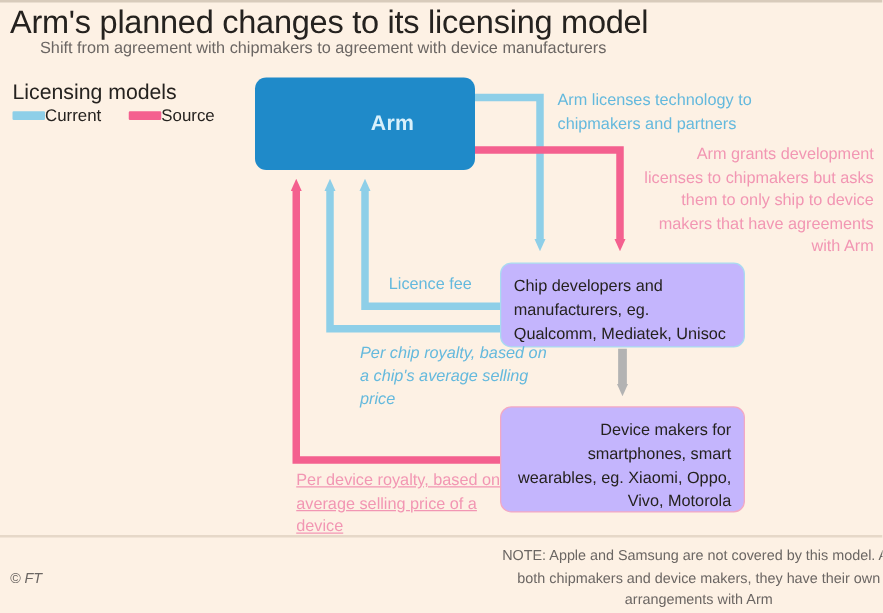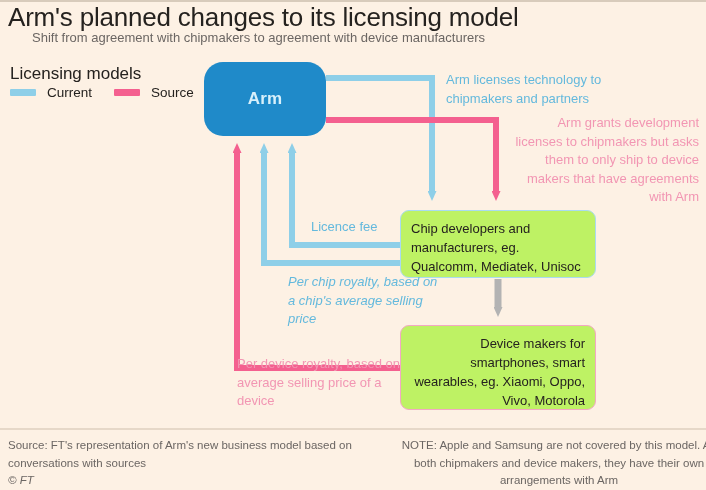--- a/index.html
+++ b/index.html
@@ -28,52 +28,52 @@
   .legend-title{
     position:absolute;left:10px;top:64px;
     font-size:17px;color:#25221f;font-weight:400;
   }
   .legend-row{
     position:absolute;left:10px;top:85px;
     display:flex;align-items:center;gap:0px;
     font-size:13.5px;color:#25221f;
   }
   .sw{display:inline-block;width:26px;height:7px;border-radius:1px;}
-  .legend-label{margin-left:11px;}
+  .legend-label{margin-left:0;}
   .legend-gap{width:22px;display:inline-block;}
 
   
   .arm-box{
-    position:absolute;left:204px;top:62px;width:122px;height:74px;
-    background:#1f8ac9;border-radius:19px;
-    display:flex;align-items:center;justify-content:center;
+    position:absolute;left:204px;top:62px;width:132px;height:74px;
+    background:#1f8ac9;border-radius:9px;
+    display:flex;align-items:center;justify-content:center;padding-left:44px;
   }
   .arm-label{
     color:#d8f0fb;font-size:17px;font-weight:bold;letter-spacing:0.2px;
   }
   .wbox{
-    position:absolute;background:#bef264;border-radius:9px;
+    position:absolute;background:#c4b5fd;border-radius:9px;
     box-sizing:border-box;padding:8px 10px;
     font-size:13px;line-height:19px;color:#25221f;
   }
   #chip-box{left:400px;top:210px;width:196px;height:68px;border:1.6px solid #a9dbf0;}
   #device-box{left:400px;top:325px;width:196px;height:85px;border:1.6px solid #f3a8c3;text-align:right;}
 
   
   svg.wires{position:absolute;left:0;top:0;width:706px;height:490px;}
 
   
   .lbl{position:absolute;font-size:13px;line-height:18.5px;}
   .lbl.blue{color:#64b9dd;}
   .lbl.pink{color:#f296b3;}
   #lbl-licenses{left:446px;top:71px;width:190px;}
   #lbl-grants{left:509px;top:114px;width:190px;text-align:right;}
   #lbl-licence-fee{left:311px;top:218px;}
   #lbl-perchip{left:288px;top:273px;width:150px;font-style:italic;}
-  #lbl-perdevice{left:237px;top:355px;width:168px;}
+  #lbl-perdevice{left:237px;top:375px;width:168px;text-decoration:underline;}
 
   
   .foot{position:absolute;font-size:11.5px;line-height:17.5px;color:#6b6663;}
   #src{left:8px;top:437px;width:350px;}
   #src .cft{font-style:italic;}
   #note{left:400px;top:437px;width:318px;text-align:center;}
 
   .rule{position:absolute;left:0;width:706px;height:2px;background:#e6d8c8;}
   #rule-top{top:0px;background:#d8cbbb;}
   #rule-bot{top:428px;}
@@ -137,19 +137,19 @@
 
   <div class="lbl blue" id="lbl-licenses">Arm licenses technology to chipmakers and partners</div>
   <div class="lbl pink" id="lbl-grants">Arm grants development licenses to chipmakers but asks them to only ship to device makers that have agreements with Arm</div>
   <div class="lbl blue" id="lbl-licence-fee">Licence fee</div>
   <div class="lbl blue" id="lbl-perchip">Per chip royalty, based on a chip's average selling price</div>
   <div class="lbl pink" id="lbl-perdevice">Per device royalty, based on average selling price of a device</div>
 
   <div class="rule" id="rule-bot"></div>
 
   <div class="foot" id="src">
-    <span>Source: FT's representation of Arm's new business model based on conversations with sources</span><br>
+    <br>
     <span class="cft">© FT</span>
   </div>
 
   <div class="foot" id="note">NOTE: Apple and Samsung are not covered by this model. As both chipmakers and device makers, they have their own arrangements with Arm</div>
 
 </div>
 
 </body></html>

